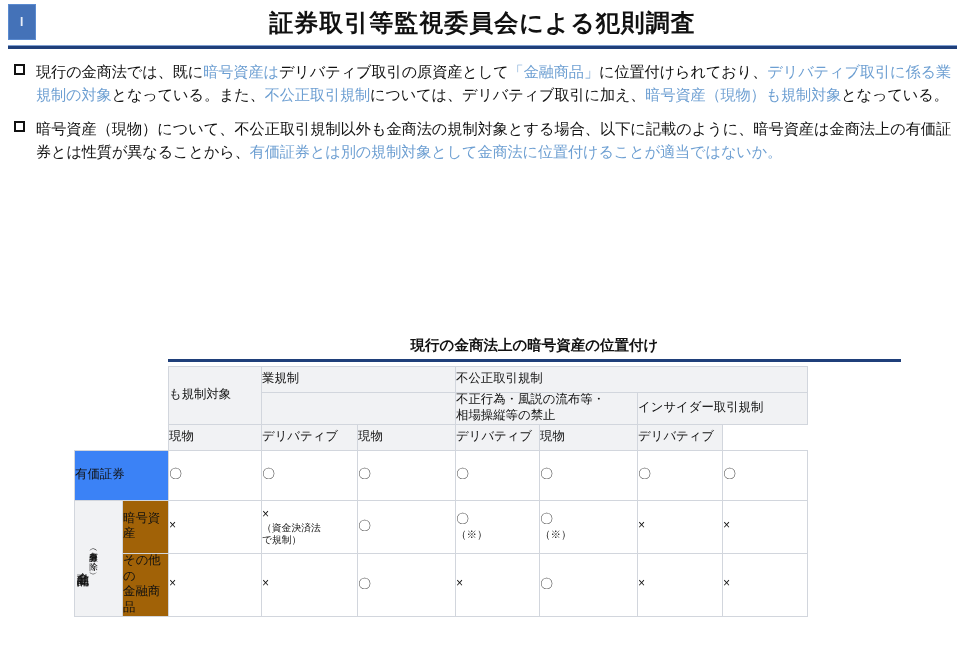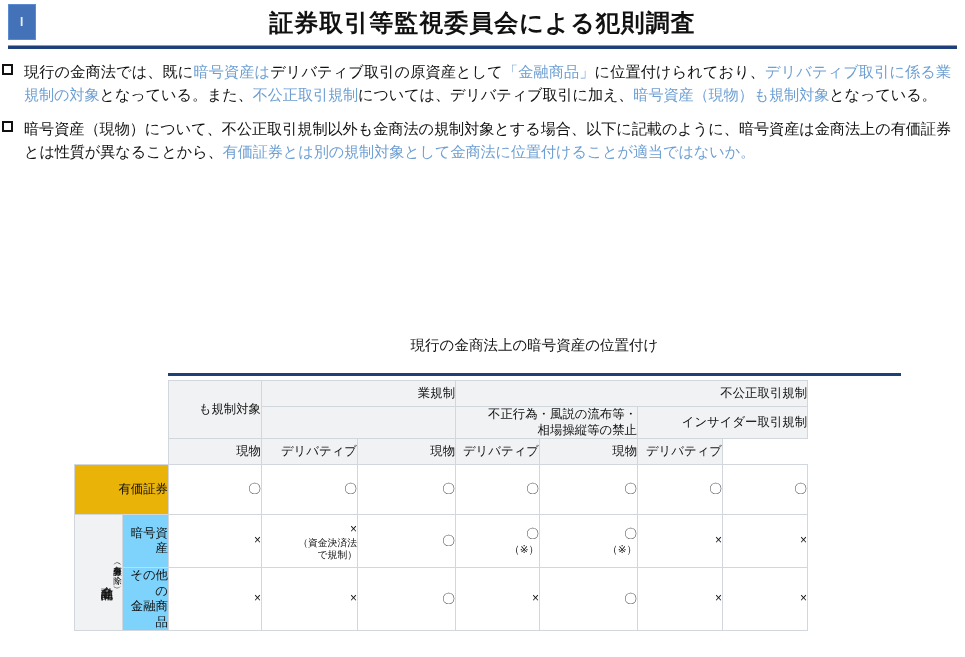--- a/index.html
+++ b/index.html
@@ -29,21 +29,21 @@
     font-size: 24px; font-weight: bold; color: #111;
     letter-spacing: 1px;
   }
   .title-rule {
     position: absolute; left: 8px; right: 8px; top: 45px;
     height: 4px; background: #1f3f7a;
     border-top: 1px solid #7f9fd0;
   }
 
   
-  .bullets { position: absolute; left: 2px; right: 14px; top: 60px; }
+  .bullets { position: absolute; left: 14px; right: 14px; top: 60px; }
   .bullet { display: flex; align-items: flex-start; margin-bottom: 11px; }
   .bullet-mark {
     flex: 0 0 auto;
     width: 22px; padding-top: 2px;
     font-size: 15px; line-height: 1; color: #111; font-weight: bold;
     text-align: left;
   }
   .bullet-mark span {
     display: inline-block; width: 11px; height: 11px;
     border: 2px solid #111; background: #fff;
@@ -55,45 +55,46 @@
     color: #111;
     text-align: justify;
     letter-spacing: -0.15px;
   }
   .hl { color: #6d9fd2; }
 
   
   .table-wrap { position: absolute; left: 168px; top: 336px; width: 733px; }
   .table-title {
     text-align: center;
-    font-size: 14.5px; font-weight: normal; color: #111;
-    padding-bottom: 18px;
+    font-size: 14.5px; font-weight: bold; color: #111;
+    padding-bottom: 4px;
   }
   .table-title-rule { height: 3px; background: #1f3f7a; margin-bottom: 0px; }
 
   table.matrix {
     border-collapse: collapse;
     width: 733px;
     margin-left: -94px;
     margin-top: 4px;
     table-layout: fixed;
   }
   table.matrix td, table.matrix th {
     border: 1px solid #d2d6dd;
     font-weight: normal;
     color: #111;
-    text-align: right;
+    text-align: left;
     vertical-align: middle;
     font-size: 12.4px;
     line-height: 1.25;
+    font-family: Liberation Mono, monospace;
   }
   .hcell { background: #f1f2f4; }
   .blank { border: none !important; background: #fff; }
-  .rowlab { background: #eab308; font-size: 13px; }
-  .rowlab-sub { background: #7dd3fc; font-size: 12.6px; }
+  .rowlab { background: #3b82f6; font-size: 13px; }
+  .rowlab-sub { background: #a16207; font-size: 12.6px; }
   .vgroup {
     background: #f1f2f4;
     font-size: 12.4px;
     padding: 2px 0;
   }
   .vgroup .vtxt {
     writing-mode: vertical-rl;
     text-orientation: upright;
     display: inline-block;
     line-height: 1.05;

